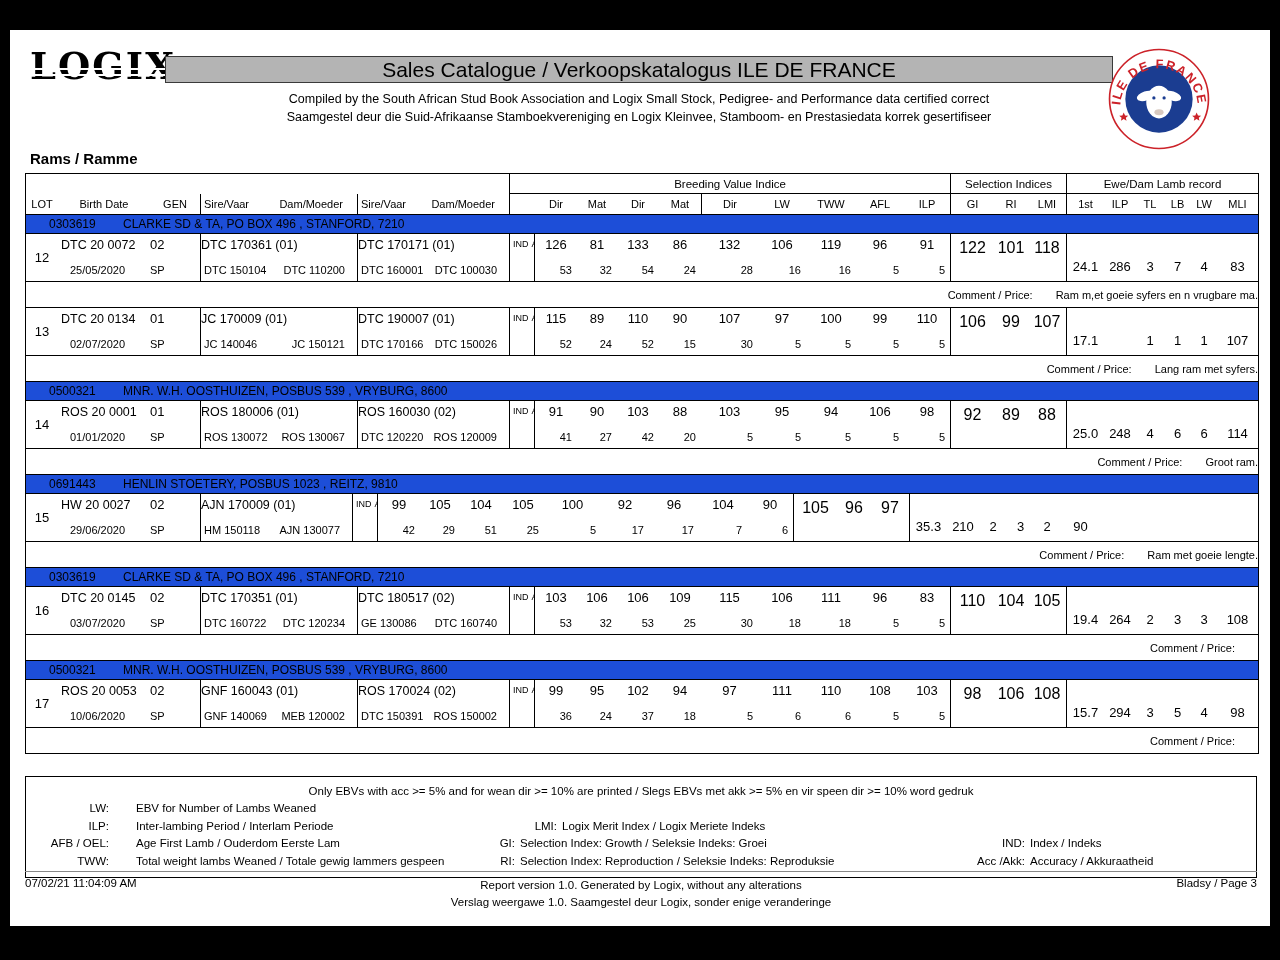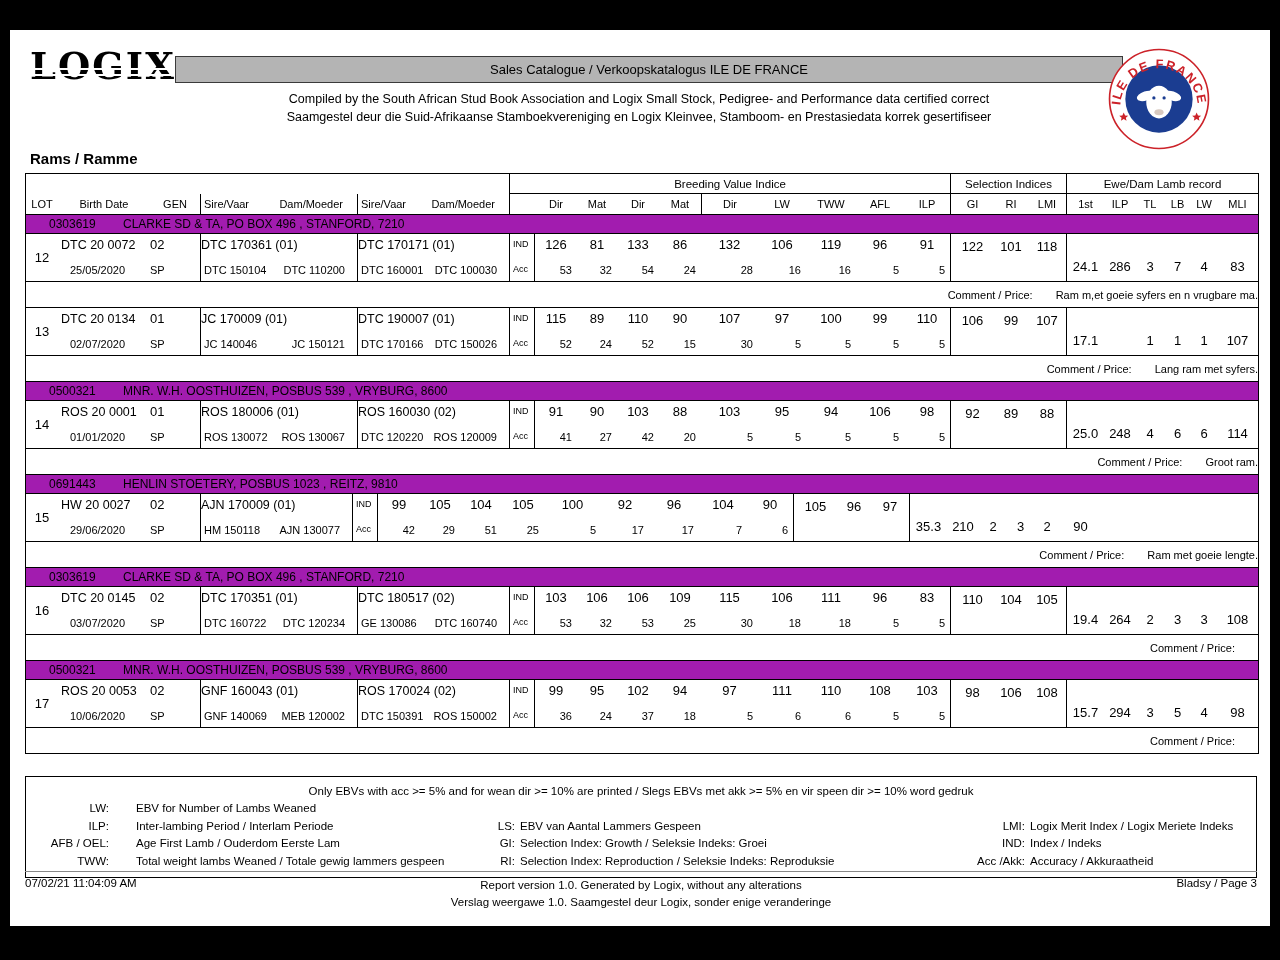--- a/index.html
+++ b/index.html
@@ -2,21 +2,21 @@
 <html><head>
 <meta charset="utf-8">
 <style>
   html,body{margin:0;padding:0;background:#000;}
   body{width:1280px;height:960px;position:relative;font-family:"Liberation Sans","DejaVu Sans",sans-serif;color:#000;}
   .page{position:absolute;left:10px;top:30px;width:1260px;height:896px;background:#fff;}
 
   
   .logo{position:absolute;left:20px;top:16px;font-family:"DejaVu Serif","Liberation Serif",serif;font-weight:bold;font-size:37px;line-height:40px;letter-spacing:2px;}
   .logo .stripe{position:absolute;left:1px;right:1px;height:2px;background:#fff;}
-  .titlebar{position:absolute;left:165px;top:26px;width:948px;height:27px;background:#b4b4b4;border:1px solid #3a3a3a;box-sizing:border-box;display:flex;align-items:center;justify-content:center;font-size:13px;}
+  .titlebar{position:absolute;left:155px;top:26px;width:948px;height:27px;background:#b4b4b4;border:1px solid #3a3a3a;box-sizing:border-box;display:flex;align-items:center;justify-content:center;font-size:21px;}
   .sub{position:absolute;left:155px;width:948px;text-align:center;font-size:12.5px;}
   .sub1{top:62px}.sub2{top:80px}
   .badge{position:absolute;left:1098px;top:18px;width:102px;height:102px;}
   .section-title{position:absolute;left:20px;top:120px;font-size:15px;font-weight:bold;}
 
   
   .tablewrap{position:absolute;left:15px;top:143px;width:1232px;border:1px solid #000;background:#fff;box-sizing:content-box;}
   .hrow,.trow{display:flex;}
   .cell,.hcell{box-sizing:border-box;flex:0 0 auto;overflow:hidden;}
   .bl{border-left:1px solid #000}.br{border-right:1px solid #000}.bb{border-bottom:1px solid #000}
@@ -32,38 +32,38 @@
 
   
   .hr1{height:20px}.hr2{height:22px}.hr3{height:20px}
   .hr1 .hcell{font-size:11.5px;display:flex;align-items:center;justify-content:center;}
   .hr2 .hcell{font-size:11px;display:flex;align-items:flex-end;justify-content:center;padding-bottom:3px;}
   .hr3 .hcell{font-size:11px;display:flex;align-items:center;justify-content:center;}
   .spreadh{justify-content:space-between !important;padding:0 14px 0 3px;}
 
   
   .trow{border-top:1px solid #000;}
-  .breeder{height:18px;background:#a21caf;align-items:center;font-size:12px;}
+  .breeder{height:18px;background:#1d4ed8;align-items:center;font-size:12px;}
   .bid{padding-left:23px;width:97px;box-sizing:border-box;}
   .arow{height:47px;}
   .cc{display:flex;flex-direction:column;justify-content:space-between;padding:4px 0 5px;}
   .l1{font-size:13px;line-height:14px;}
   .l2{font-size:11px;line-height:12px;}
   .idl{font-size:12.5px;padding-left:3px;}
   .bdl{padding-left:12px;}
   .tc{text-align:left;}
   .nm{font-size:12.5px;}
   .spread{display:flex;justify-content:space-between;padding:0 12px 0 3px;}
   .lotc{padding-top:16px;text-align:center;font-size:13px;}
   .lab{font-size:9px;line-height:10px;padding-left:3px;}
-  .iacell{display:flex;flex-direction:column;justify-content:space-between;padding:5px 0 7px;}
+  .iacell{display:flex;flex-direction:row;justify-content:space-between;padding:5px 0 7px;}
   .num{display:flex;flex-direction:column;justify-content:space-between;padding:4px 0 5px;}
   .num .l1{text-align:center;}
   .num .l2{text-align:right;padding-right:5px;}
-  .selv{padding-top:5px;text-align:center;font-size:13px;}
+  .selv{padding-top:5px;text-align:center;font-size:16px;}
   .ewev{padding-top:25px;text-align:center;font-size:13px;}
   .crow{height:25px;display:flex;align-items:center;font-size:11px;justify-content:flex-end;}
   .clab{padding-left:6px;width:114px;box-sizing:border-box;}
 
   
   .legend{position:absolute;left:15px;top:746px;width:1232px;border:1px solid #000;box-sizing:border-box;font-size:11.5px;padding:6px 0 7px;}
   .lnote{text-align:center;margin-bottom:1px;line-height:16px;}
   .lrow{display:flex;line-height:17.5px;}
   .lc1{width:452px;display:flex;gap:22px;}
   .lc2{width:468px;display:flex;}
@@ -671,24 +671,20 @@
       <div class="lc1">
         <span class="ll">LW:</span>
         <span>EBV for Number of Lambs Weaned</span>
       </div>
     </div>
     <div class="lrow">
       <div class="lc1">
         <span class="ll">ILP:</span>
         <span>Inter-lambing Period / Interlam Periode</span>
       </div>
-      <div class="lc2">
-        <span class="ll">LS:</span>
-        <span>EBV van Aantal Lammers Gespeen</span>
-      </div>
       <div class="lc3">
         <span class="ll">LMI:</span>
         <span>Logix Merit Index / Logix Meriete Indeks</span>
       </div>
     </div>
     <div class="lrow">
       <div class="lc1">
         <span class="ll">AFB / OEL:</span>
         <span>Age First Lamb / Ouderdom Eerste Lam</span>
       </div>

